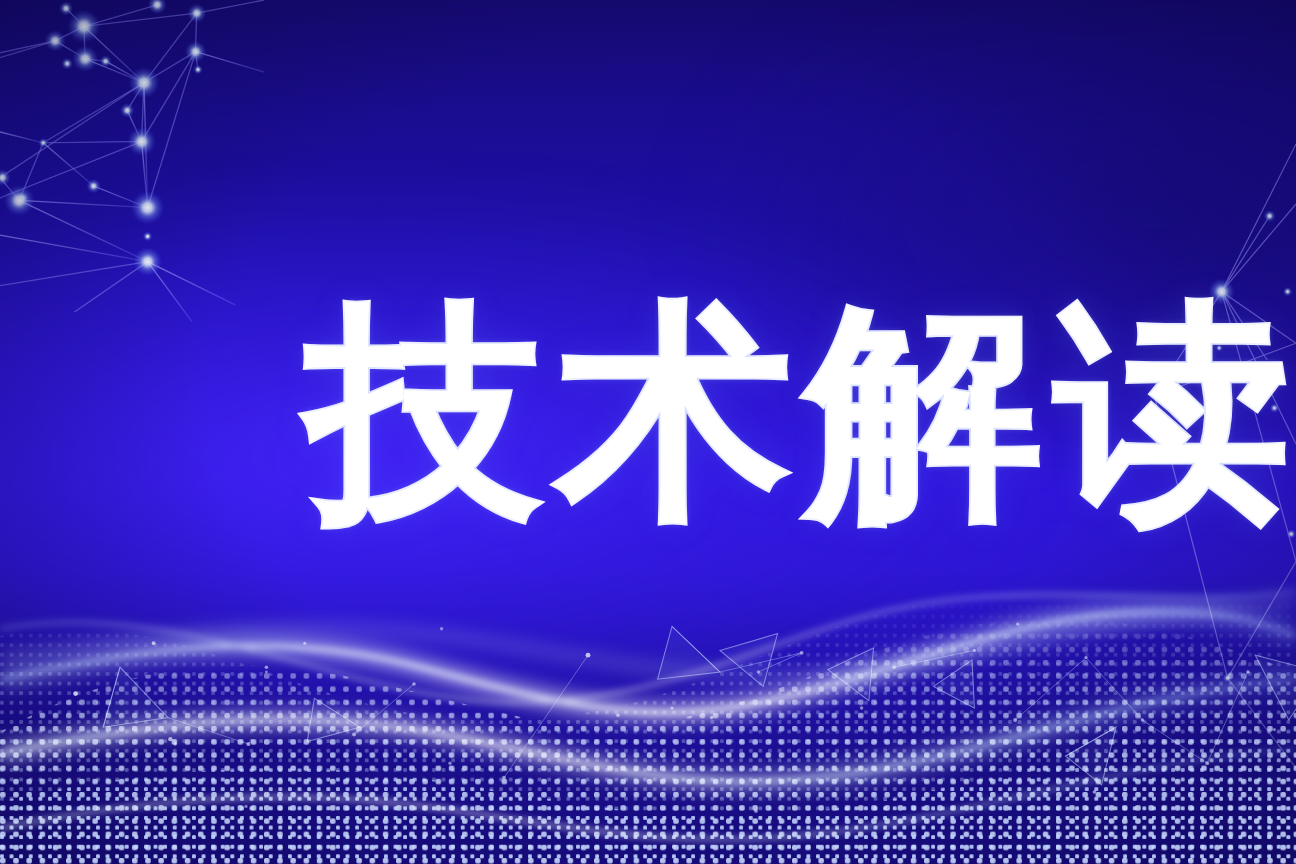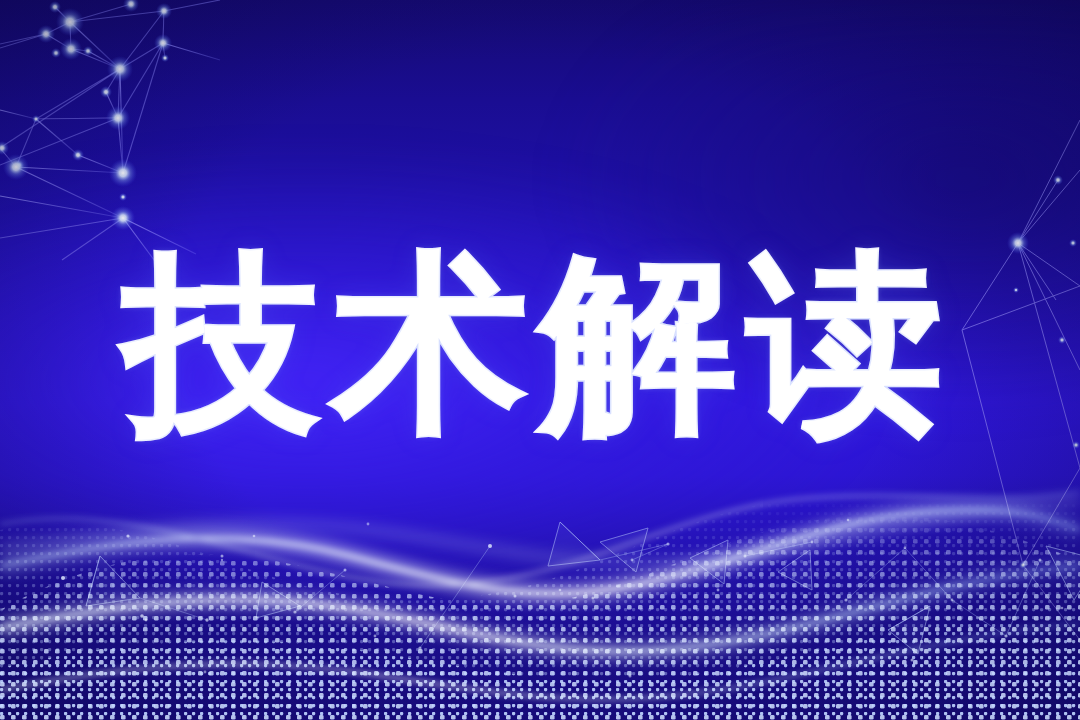--- a/index.html
+++ b/index.html
@@ -81,21 +81,21 @@
   .layer.dots      { mix-blend-mode: screen; }
   .layer.specks    { mix-blend-mode: screen; }
 
   
   .headline-wrap {
     position: absolute;
     left: 0;
     right: 0;
     top: 248px;
     display: flex;
-    justify-content: center;
+    justify-content: flex-end;
     pointer-events: none;
   }
   .headline {
     font-family: "Liberation Sans", "DejaVu Sans", sans-serif;
     font-weight: 700;
     font-size: 192px;
     line-height: 1.0;
     letter-spacing: 12px;
     color: #ffffff;
     white-space: nowrap;

